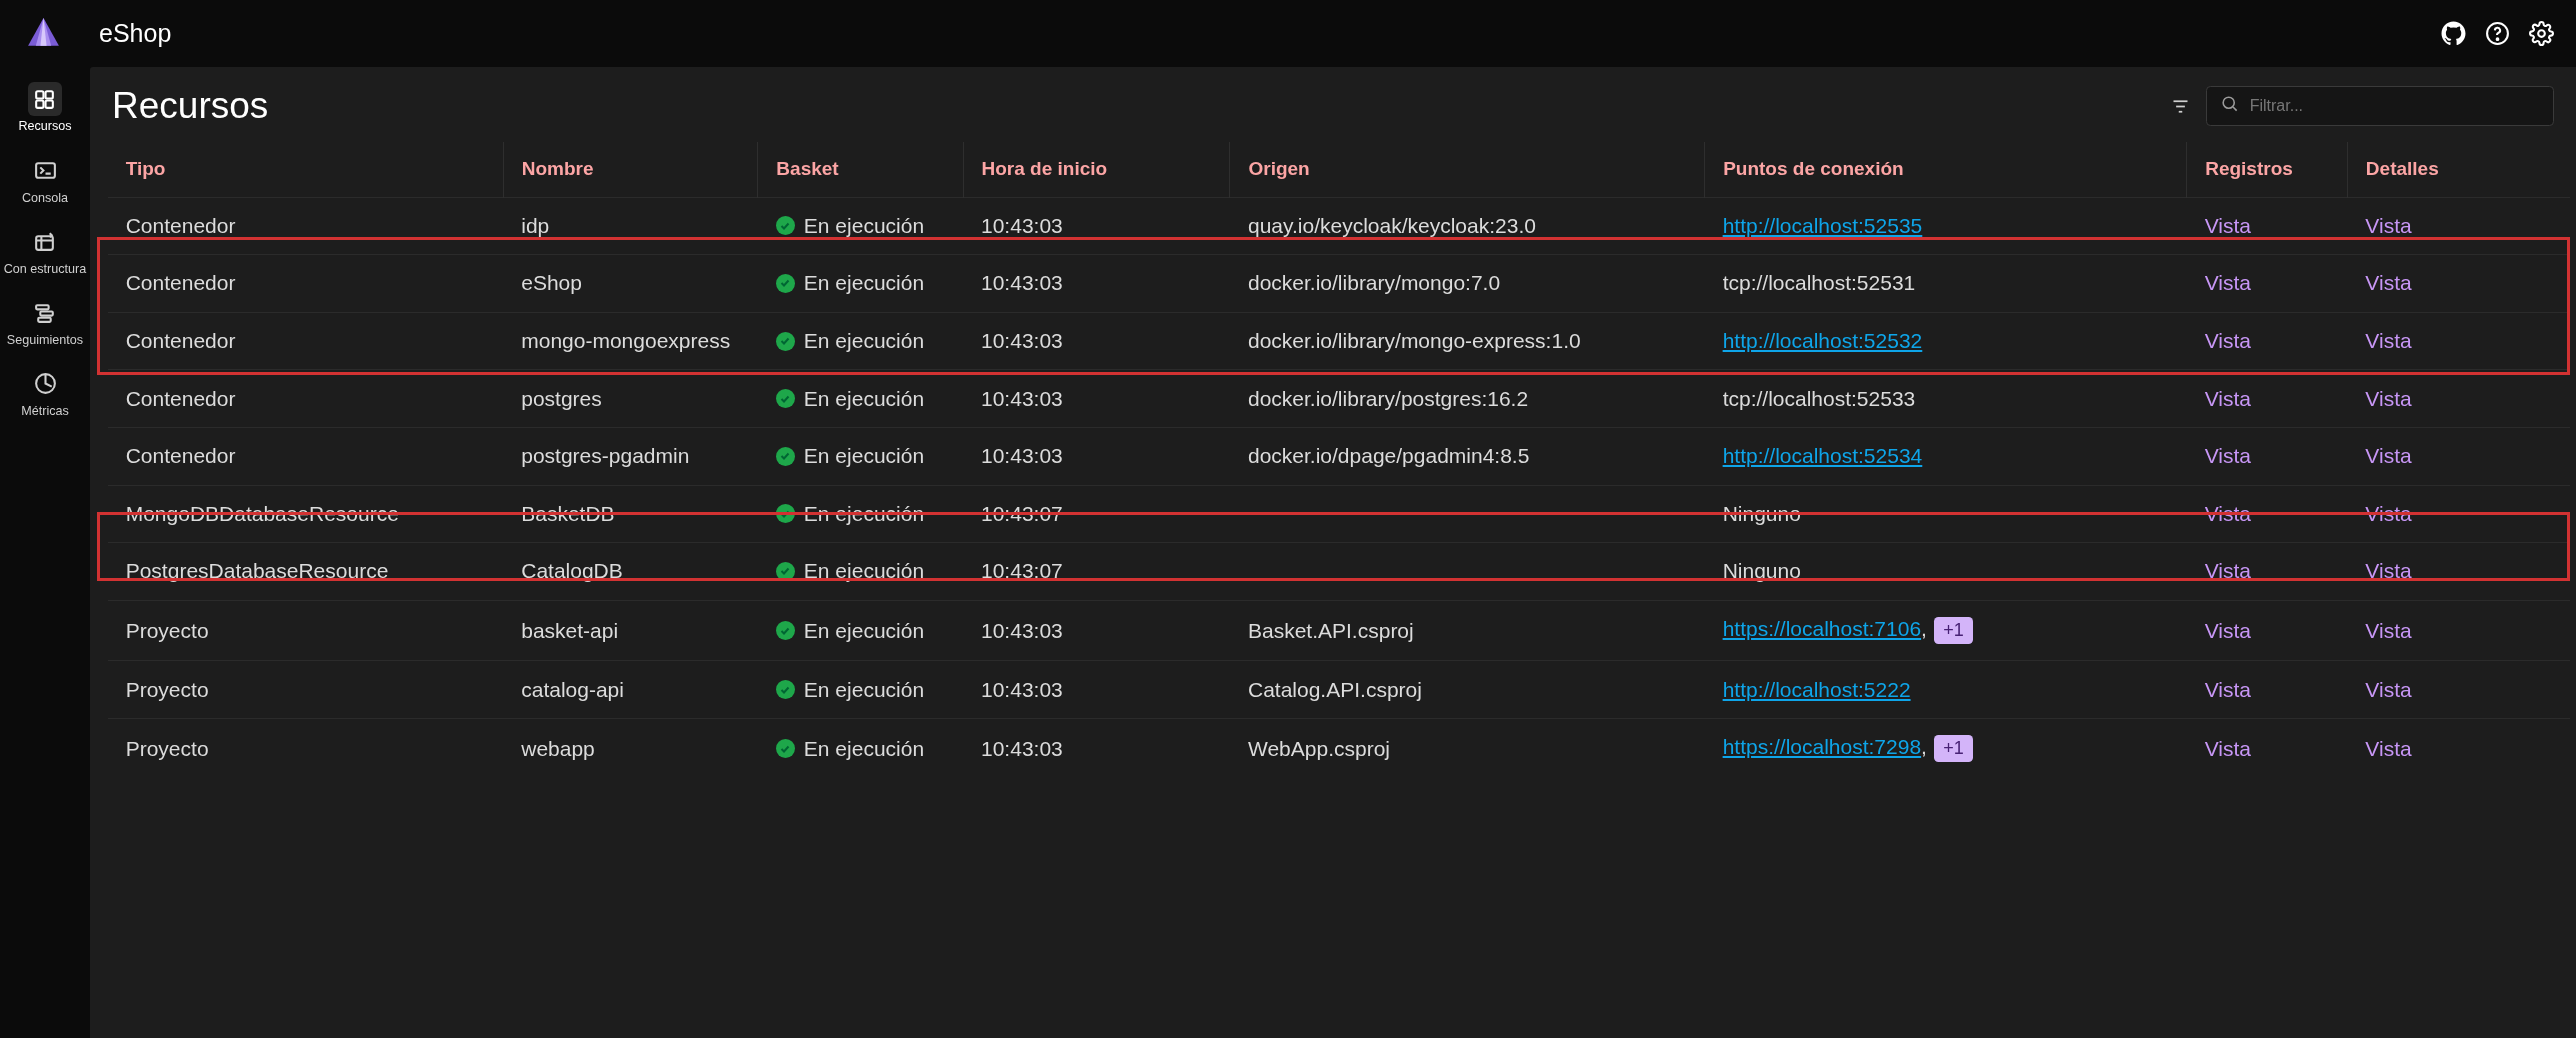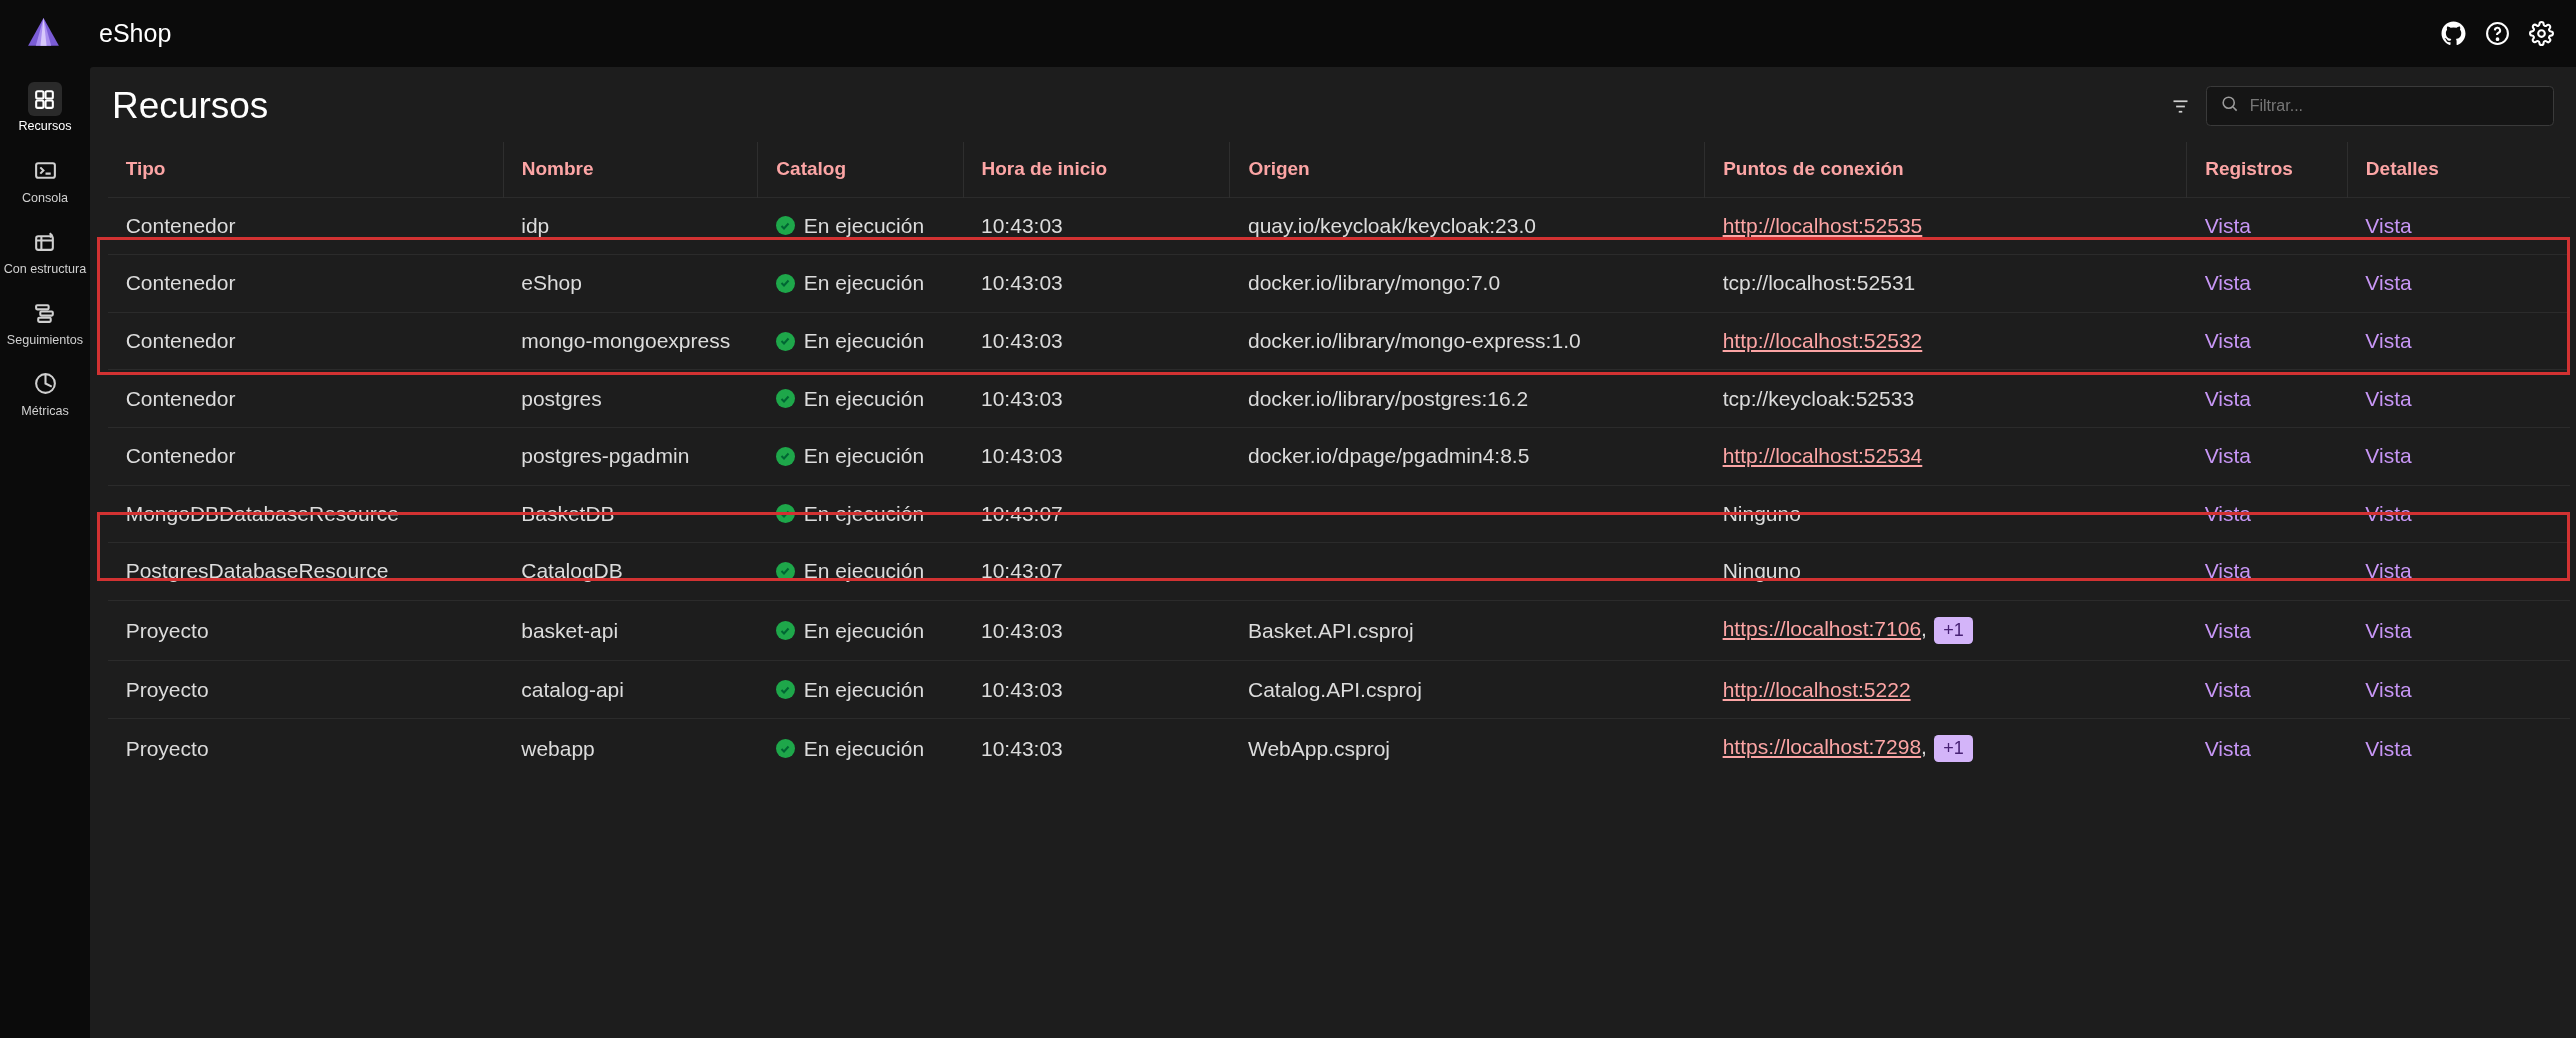--- a/index.html
+++ b/index.html
@@ -115,21 +115,21 @@
   }
 
   .status-cell { display:flex; align-items:center; gap:9px; }
   .status-dot {
     width:19px; height:19px; border-radius:50%;
     background:#1ea74a; display:inline-flex; align-items:center; justify-content:center;
     color:#0a0a0a; font-size:13.3px; font-weight:700;
   }
   .status-dot svg{width:12px;height:12px;}
 
-  .link { color:#fca5a5; text-decoration: underline; cursor:pointer; }
+  .link { color:#0ea5e9; text-decoration: underline; cursor:pointer; }
   .nolink { color:#dcdcdc; }
   .badge {
     display:inline-block;
     background:#d3b4f9;
     color:#472174;
     font-size:18px;
     font-weight:500;
     padding: 3px 9px;
     border-radius:4.4px;
     margin-left:7.4px;
@@ -275,21 +275,21 @@
               <col class="c-hora">
             <col class="c-origen">
               <col class="c-puntos">
               <col class="c-reg">
               <col class="c-det">
           </colgroup>
           <thead>
             <tr>
               <th>Tipo</th>
               <th>Nombre</th>
-              <th>Catalog</th>
+              <th>Basket</th>
               <th>Hora de inicio</th>
               <th>Origen</th>
               <th>Puntos de conexión</th>
               <th>Registros</th>
               <th>Detalles</th>
             </tr>
           </thead>
           <tbody id="rows">
               <tr>
                 <td>Contenedor</td>
@@ -356,21 +356,21 @@
                     <span class="status-dot">
                       <svg viewBox="0 0 24 24" fill="none" stroke="#063" stroke-width="4">
                         <polyline points="5 12 10 17 19 7"></polyline>
                       </svg>
                     </span>
                     <span>En ejecución</span>
                   </span>
                 </td>
                 <td>10:43:03</td>
                 <td>docker.io/library/postgres:16.2</td>
-                <td><span class="nolink">tcp://keycloak:52533</span></td>
+                <td><span class="nolink">tcp://localhost:52533</span></td>
                 <td><span class="view-link">Vista</span></td>
                 <td><span class="view-link">Vista</span></td>
               </tr>
               <tr>
                 <td>Contenedor</td>
                 <td>postgres-pgadmin</td>
                 <td>
                   <span class="status-cell">
                     <span class="status-dot">
                       <svg viewBox="0 0 24 24" fill="none" stroke="#063" stroke-width="4">

